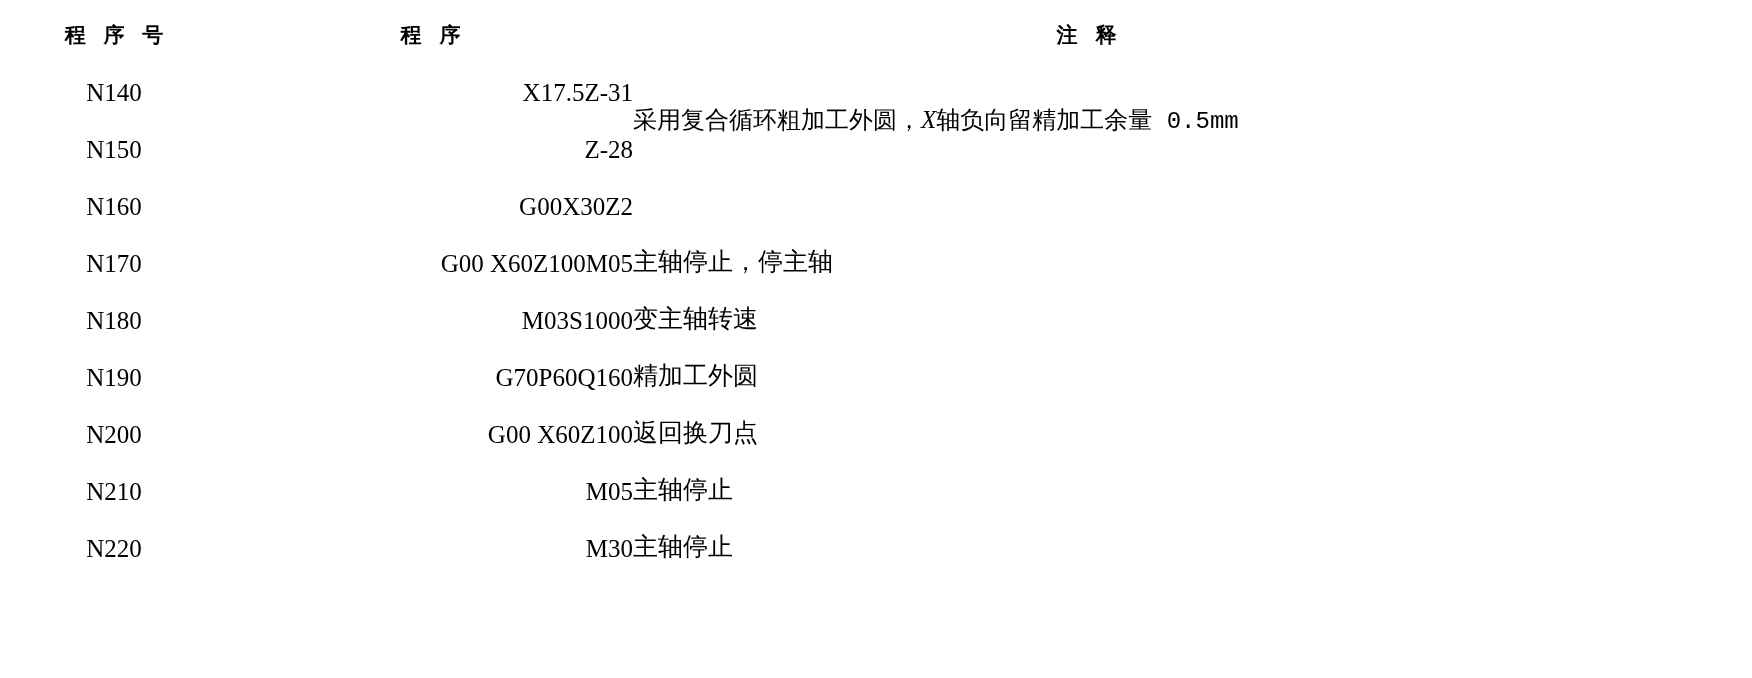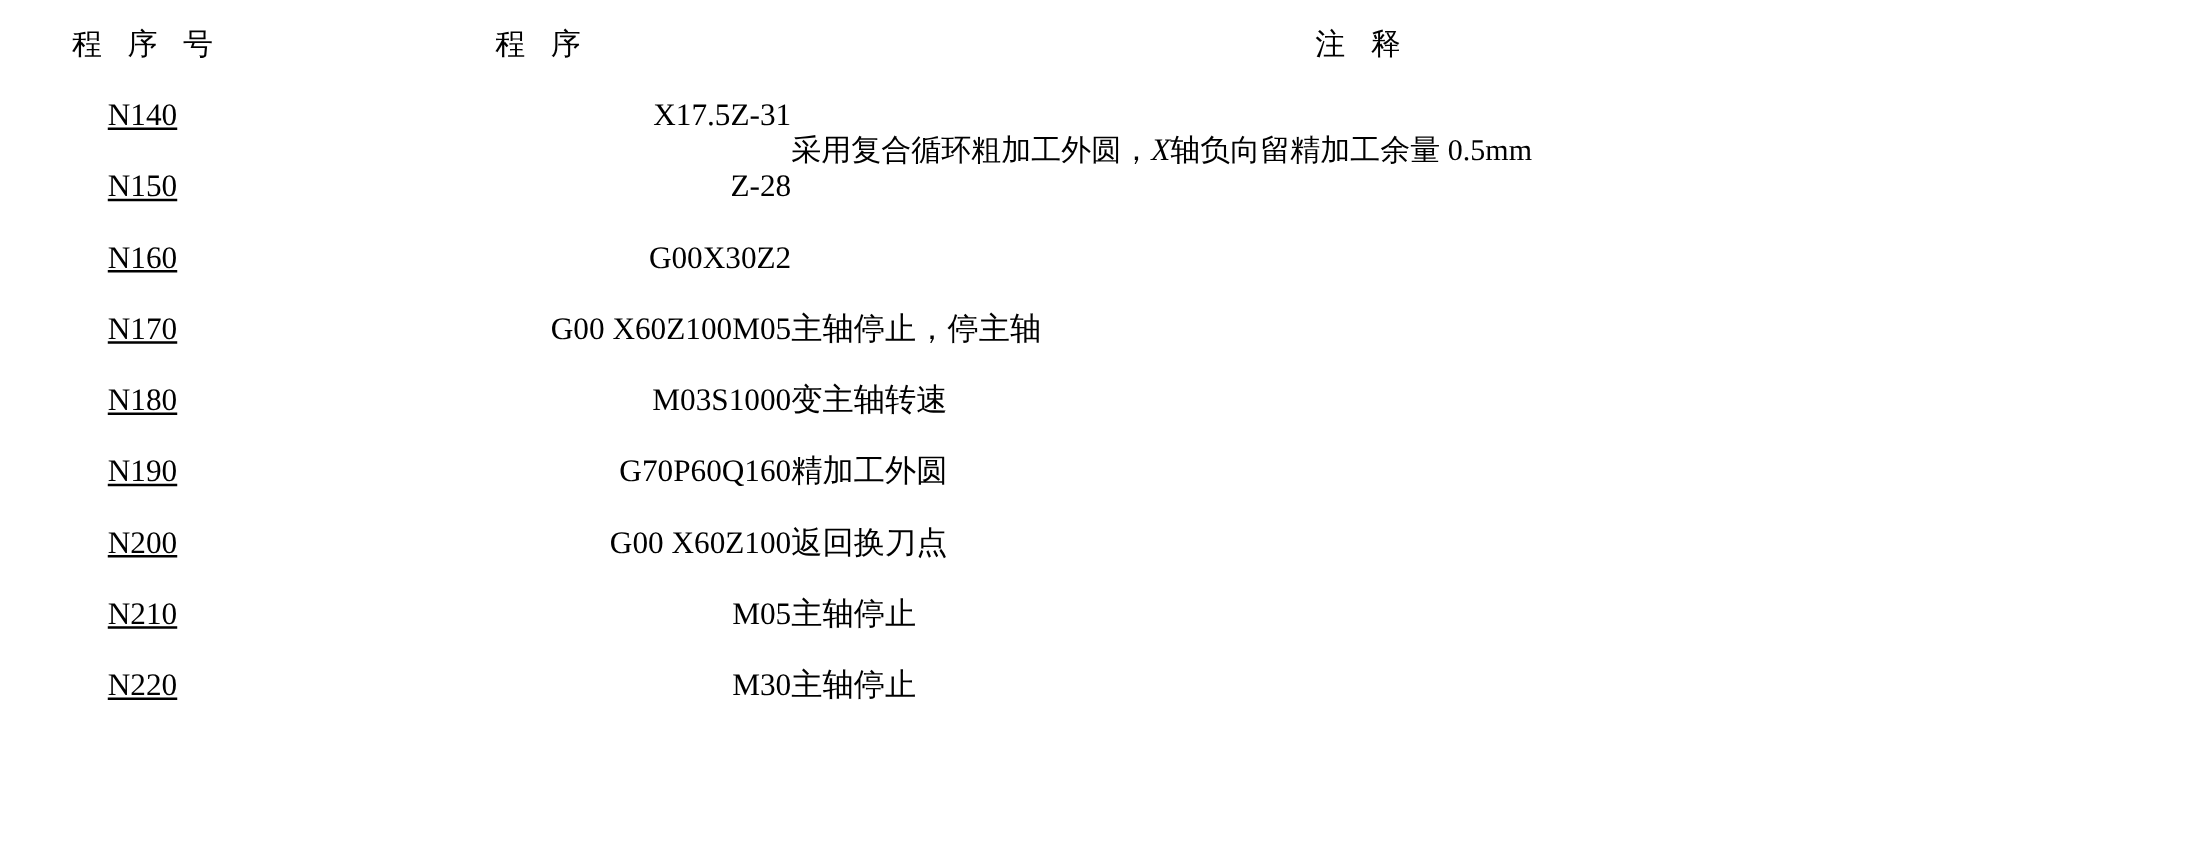--- a/index.html
+++ b/index.html
@@ -47,51 +47,50 @@
   .rule-thin {
     border-bottom: 1px solid #000;
   }
   .rule-bottom {
     border-bottom: 2.2px solid #000;
   }
   .vline-r { border-right: 1.1px solid #000; }
 
   th.head {
     height: 58px;
-    font-size: 24px;
-    font-weight: normal;
+    font-size: 21px;
+    font-weight: bold;
     text-align: center;
     letter-spacing: 0.30em;
     text-indent: 0.30em;
   }
   td.cell {
     height: 57px;
     font-size: 25px;
   }
   td.col-no {
     text-align: center;
-    text-decoration: underline;
   }
   td.col-prog {
     text-align: right;
     padding-left: 22px;
   }
   td.col-note {
     text-align: left;
     padding-left: 22px;
     line-height: 1.35;
   }
   td.note-merge {
     vertical-align: middle;
   }
   .ital {
     font-style: italic;
   }
   .cjk {
-    font-family: Liberation Serif, serif;
+    font-family: Liberation Mono, monospace;
     font-size: 24px;
   }
   .lat {
     font-family: "Liberation Serif", "DejaVu Serif", serif;
   }
 </style>
 </head>
 <body>
 
 <div class="page">

